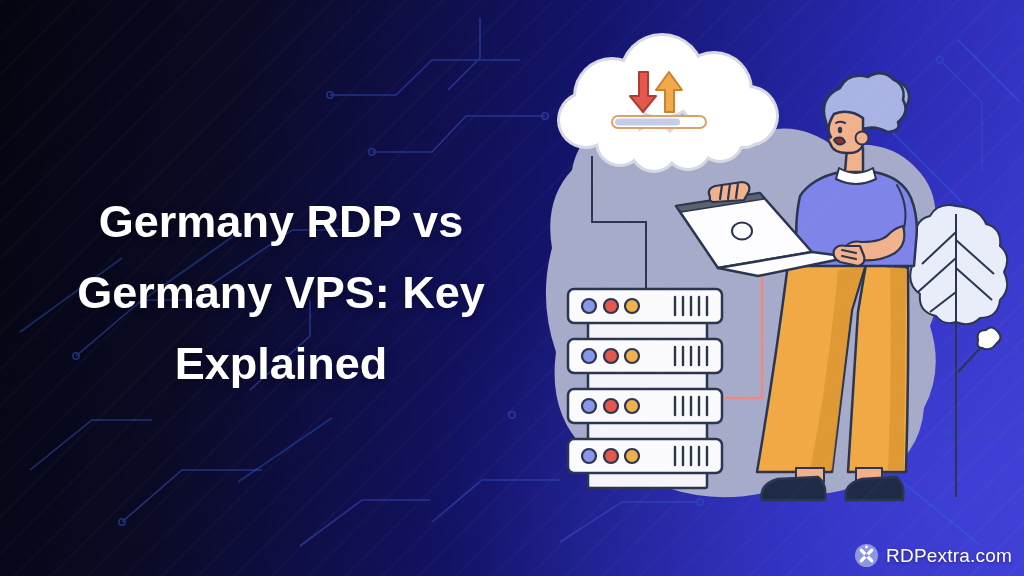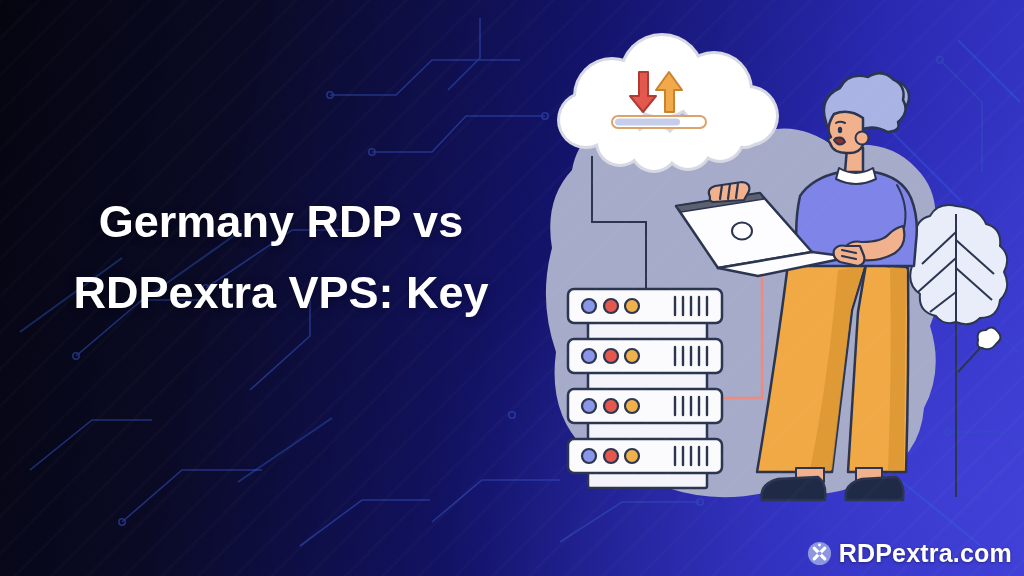--- a/index.html
+++ b/index.html
@@ -23,21 +23,21 @@
     font-size:45px;line-height:71px;letter-spacing:0px;
     text-shadow:0 2px 8px rgba(0,0,0,0.35);
     z-index:5;
   }
   .brand{
     position:absolute;right:12px;bottom:8px;
     display:flex;align-items:center;gap:7px;z-index:6;
   }
   .brand .badge{width:25px;height:25px;flex:0 0 auto;}
   .brand .name{
-    color:#ffffff;font-weight:700;font-size:25px;letter-spacing:0.2px;
+    color:#ffffff;font-weight:400;font-size:19px;letter-spacing:0.2px;
     text-shadow:0 1px 3px rgba(0,0,0,0.4);
   }
 </style>
 </head>
 <body>
 
 <div class="stage">
 
   <svg class="scene" viewBox="0 0 1024 576" aria-hidden="true">
 
@@ -268,21 +268,22 @@
 
       <path fill="#f2b18d" d="M903,226 Q908,244 895,253 Q880,262 860,260 L846,258 Q840,252 846,246 Q852,240 862,242 Q882,242 889,234 Q895,228 903,226 Z"></path>
       <path fill="#f2b18d" d="M846,246 Q838,244 834,250 Q832,258 840,262 L858,266 Q866,264 864,256 L860,246 Z"></path>
       <line x1="842" y1="250" x2="856" y2="253"></line>
       <line x1="842" y1="256" x2="856" y2="259"></line>
     </g>
   </svg>
 
   <div class="title">
     <div>Germany RDP vs</div>
-    <div>RDPextra VPS: Key</div>
+    <div>Germany VPS: Key</div>
+    <div>Explained</div>
   </div>
 
   <div class="brand">
     <svg class="badge" viewBox="0 0 26 26" aria-hidden="true">
       <circle cx="13" cy="13" r="12" fill="#8d96e0"></circle>
       <g stroke="#ffffff" stroke-width="3.4" stroke-linecap="round">
         <line x1="7.5" y1="7.5" x2="18.5" y2="18.5"></line>
         <line x1="18.5" y1="7.5" x2="7.5" y2="18.5"></line>
       </g>
       <circle cx="13" cy="4.2" r="1.5" fill="#ffffff"></circle>

